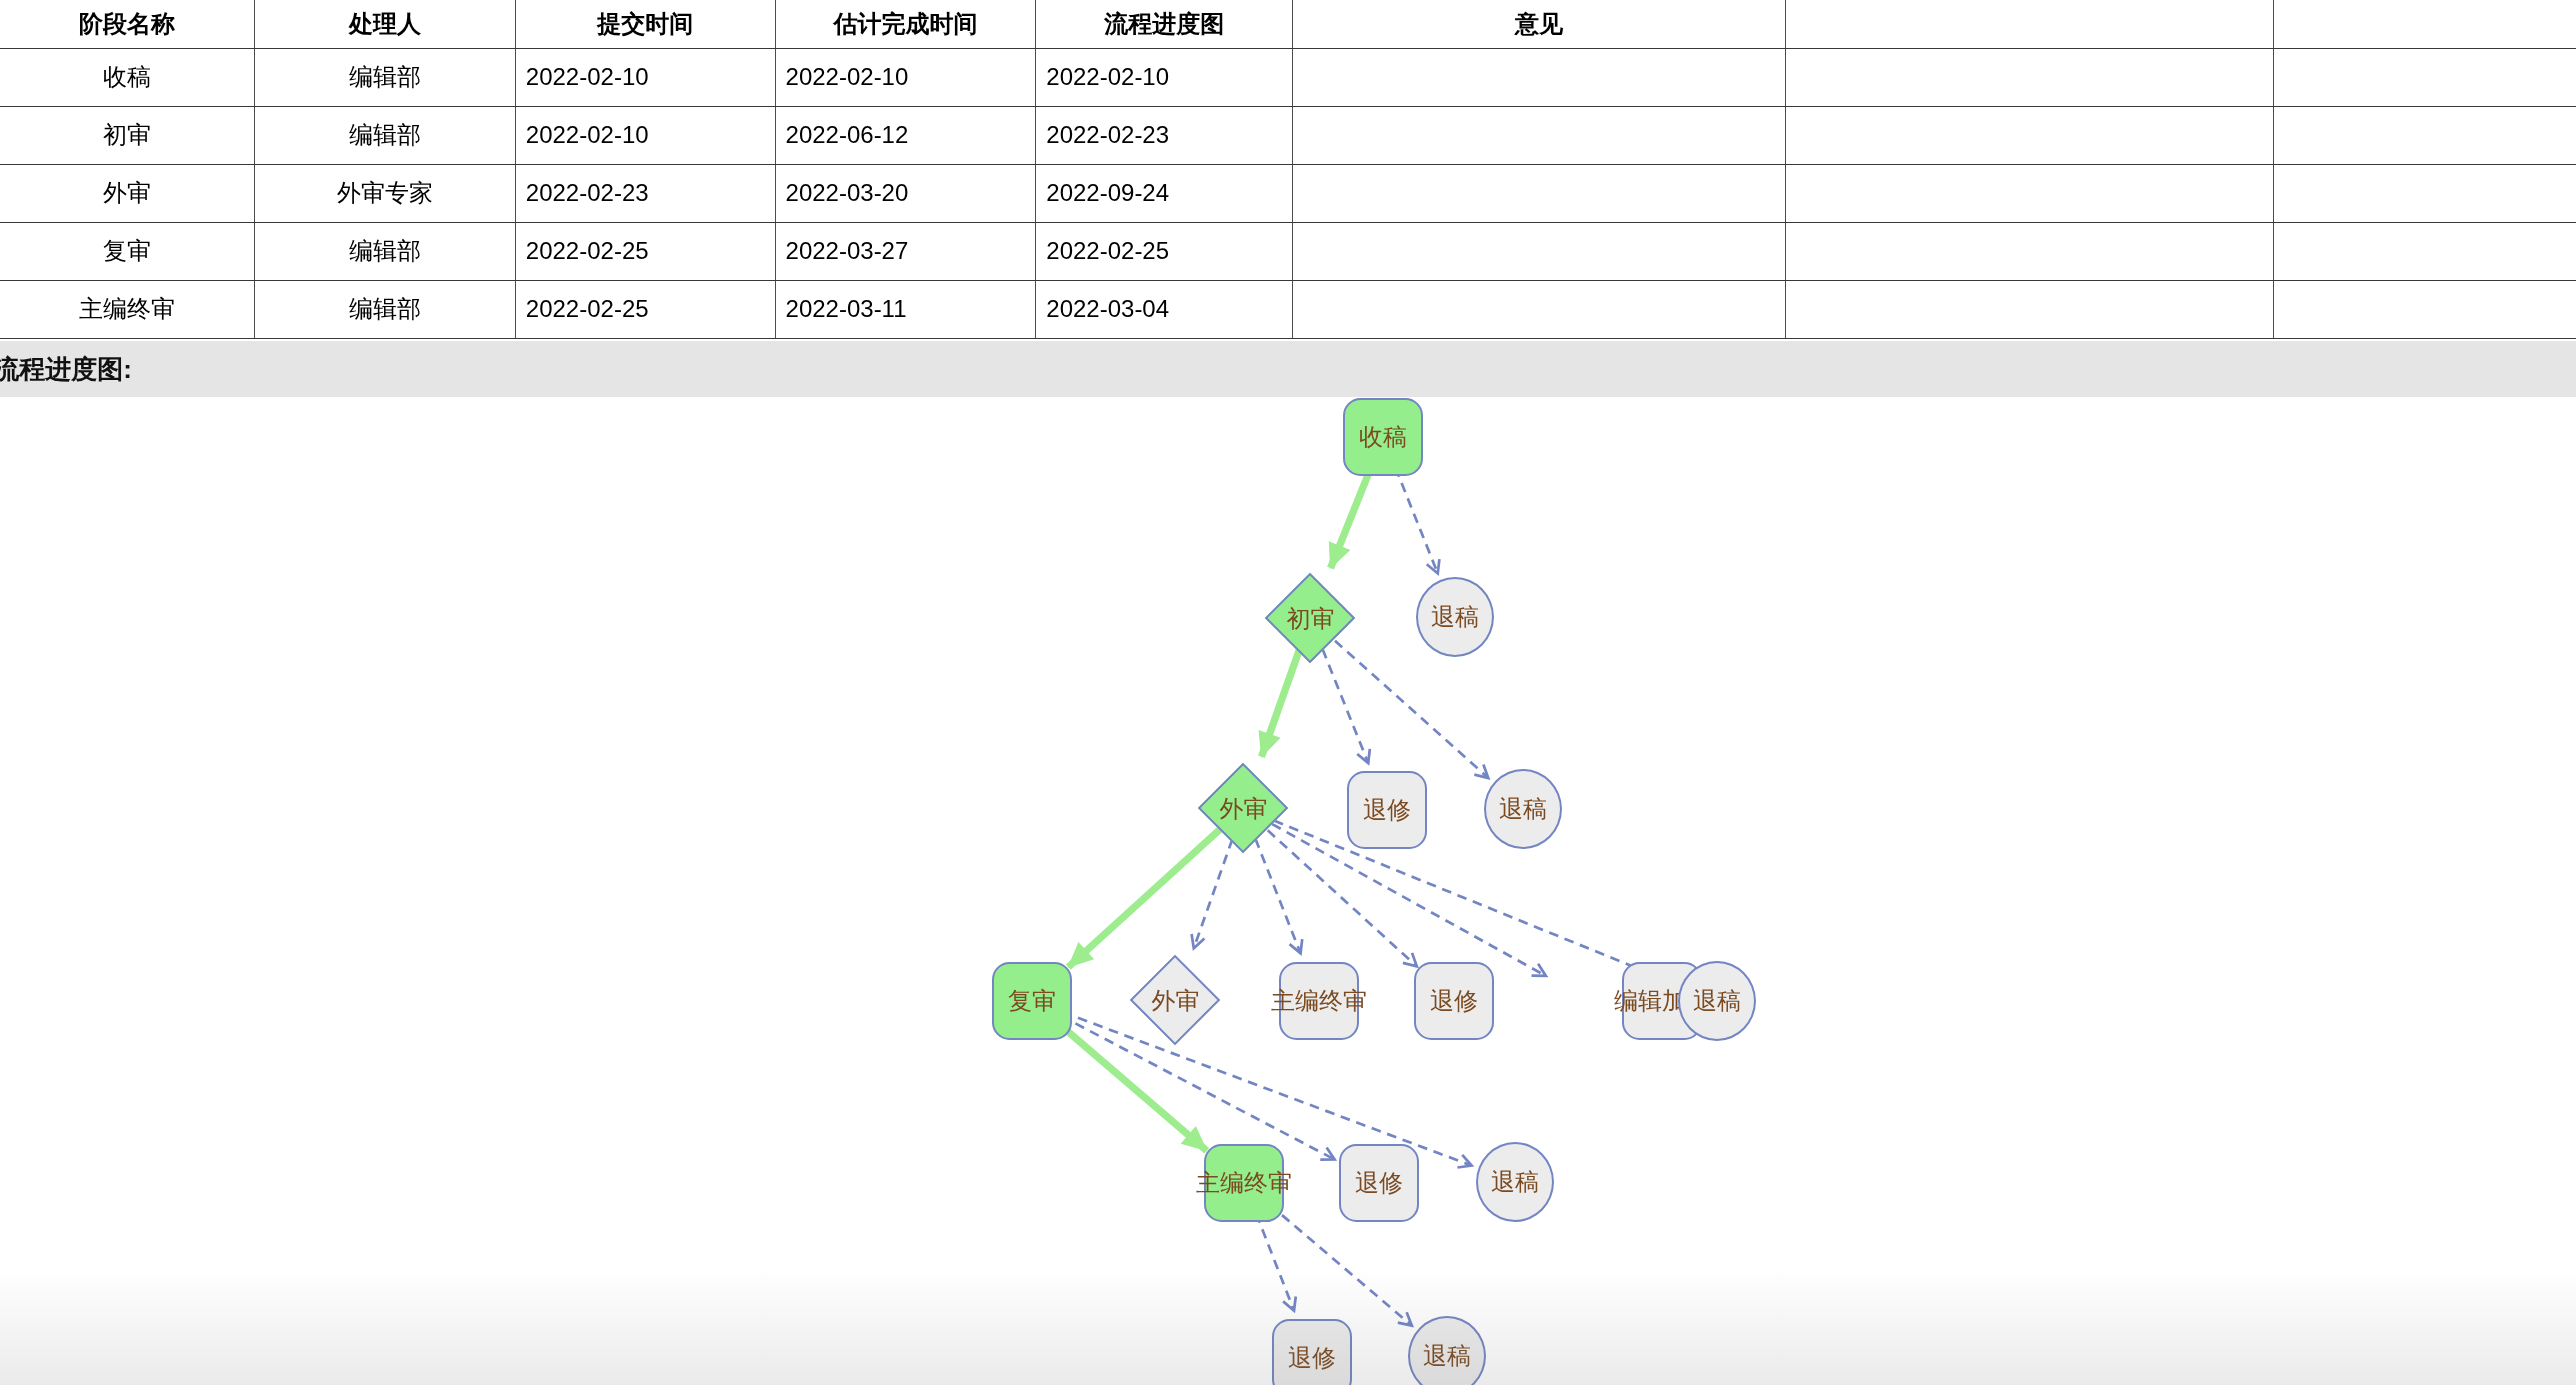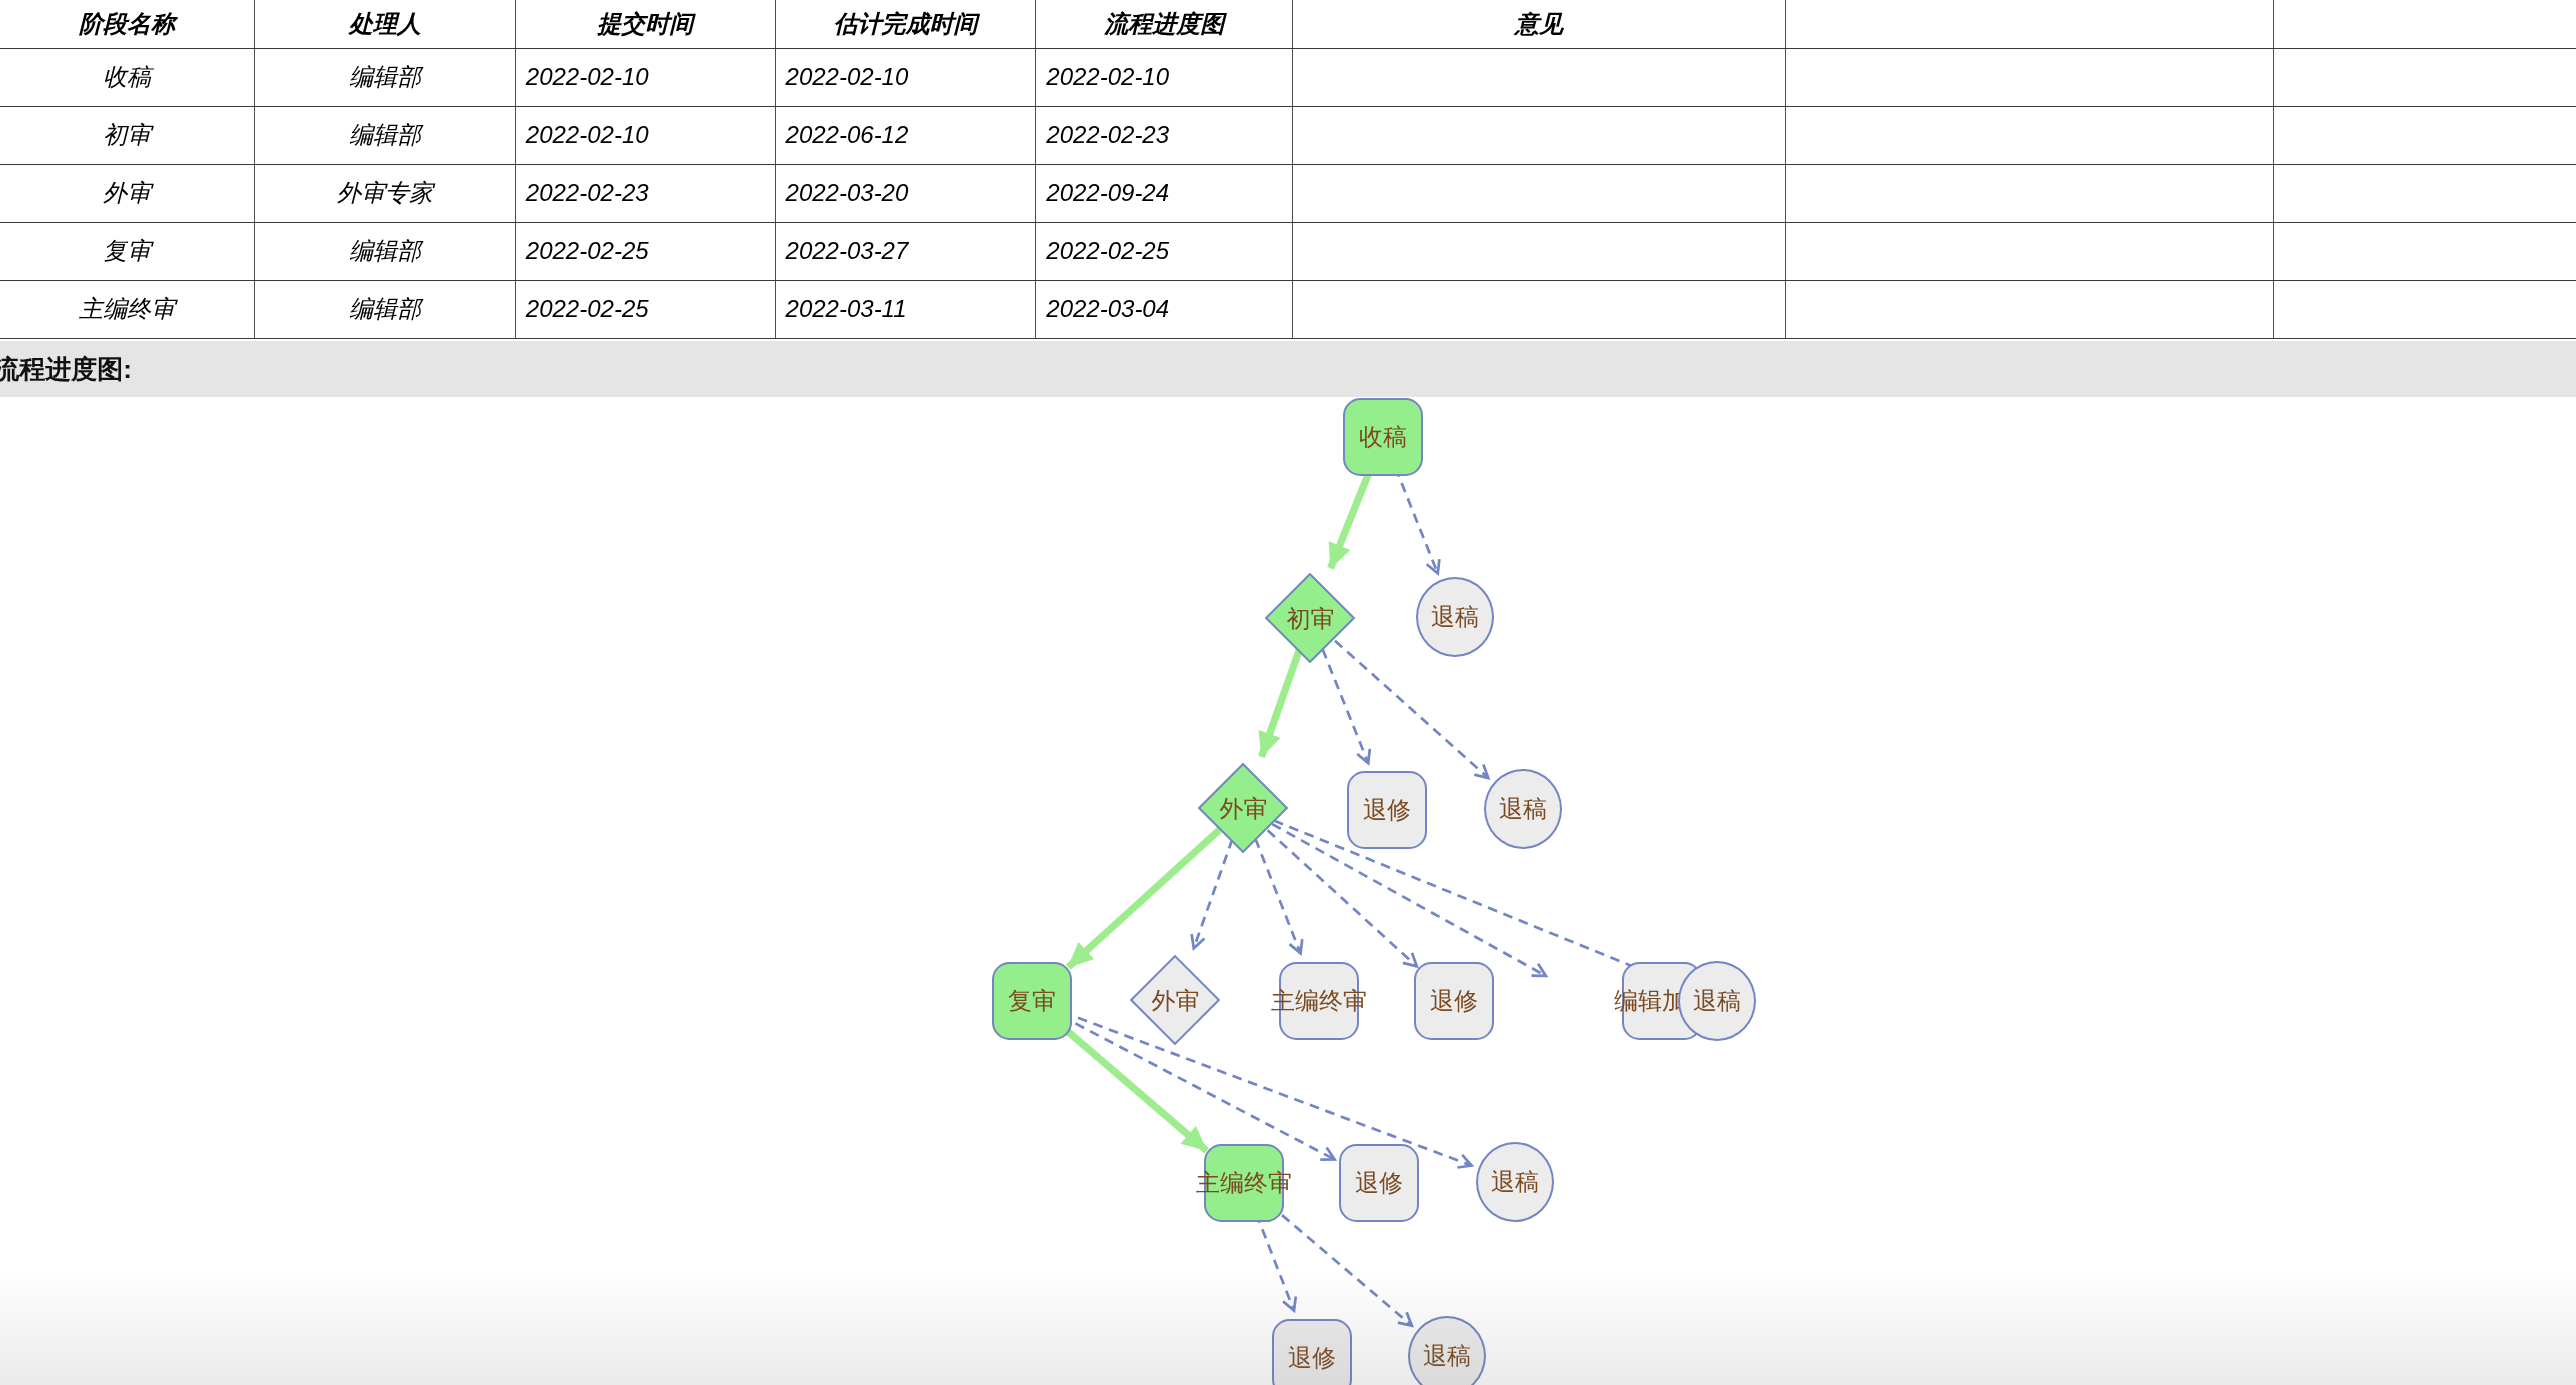--- a/index.html
+++ b/index.html
@@ -6,21 +6,21 @@
   .screen{
     position:relative;width:2576px;height:1385px;background:#fff;overflow:hidden;
     font-family:"Liberation Sans","DejaVu Sans",sans-serif;
     --green:#94EE8C; --gray:#ECECEC; --border:#7385C3; --label:#7B4A21;
     --agreen:#9DEC8E; --adash:#7385C3;
   }
   
   table.wf{border-collapse:collapse;table-layout:fixed;}
   table.wf th, table.wf td{
     border-right:1px solid #4d4d4d;border-bottom:1.9px solid #383838;
-    font-size:24px;color:#000;overflow:hidden;white-space:nowrap;box-sizing:border-box;font-style:italic;
+    font-size:24px;color:#000;overflow:hidden;white-space:nowrap;box-sizing:border-box;
   }
   table.wf th{height:48px;font-weight:bold;text-align:center;}
   table.wf td{height:58px;}
   table.wf .al-c{text-align:center;}
   table.wf .al-l{text-align:left;padding-left:10px;}
   table.wf .nb{border-right:none;}
   
   .band{position:absolute;left:0;top:341px;width:2576px;height:56px;background:#e5e5e5;}
   .band-label{
     position:absolute;left:-6.8px;top:0;height:56px;line-height:56px;

